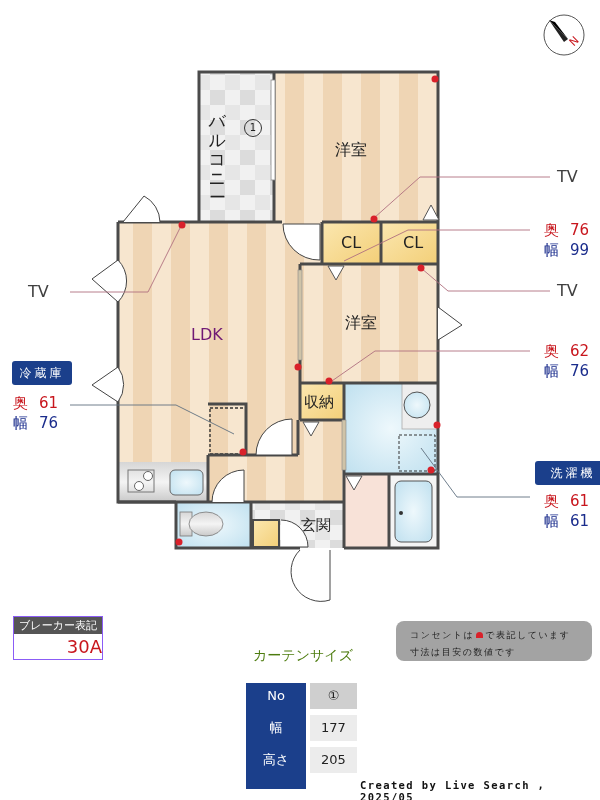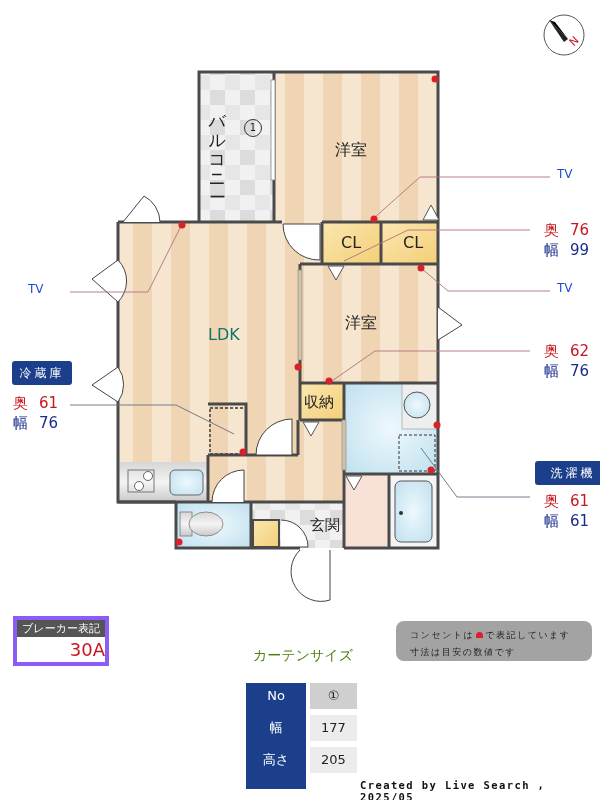--- a/index.html
+++ b/index.html
@@ -3,23 +3,23 @@
 <meta charset="utf-8">
 <style>
   html, body { margin:0; padding:0; background:#ffffff; }
   body { width:600px; height:800px; position:relative; overflow:hidden; font-family:"DejaVu Sans", sans-serif; }
   .abs { position:absolute; }
   svg text { font-family:"DejaVu Sans", sans-serif; }
   .red { color:#c8161d; }
   .blue { color:#1a2c8c; }
   .dim { font-size:15px; line-height:20px; white-space:nowrap; }
   .dim .k { display:inline-block; width:26px; }
-  .tv-label { font-size:12px; color:#1d4ed8; }
+  .tv-label { font-size:16px; color:#404040; }
   .badge { background:#1b3f8b; color:#fff; font-size:12px; letter-spacing:3px; border-radius:3px; text-align:center; line-height:24px; height:24px; }
-  .breaker { left:13px; top:616px; width:88px; border:4px solid #8b5cf6; }
+  .breaker { left:13px; top:616px; width:88px; border:1px solid #8b5cf6; }
   .breaker-head { background:#555; color:#fff; font-size:11px; text-align:center; height:17px; line-height:17px; }
   .breaker-val { color:#c8161d; font-size:18px; text-align:right; height:25px; line-height:25px; background:#fff; }
   .note { left:396px; top:621px; width:196px; height:40px; background:#a3a3a3; border-radius:8px; font-size:9px; letter-spacing:1.5px; padding:6px 0 0 14px; box-sizing:border-box; line-height:17px; color:#222; }
   .note .dot { display:inline-block; width:7px; height:6px; background:#d9212a; border-radius:4px 4px 0 0; margin:0 2px; }
   .curtain-title { left:253px; top:647px; font-size:14px; color:#4d7c0f; }
   .ct-row { position:absolute; left:246px; width:110px; height:26px; }
   .ct-key { position:absolute; left:0; width:60px; height:42px; background:#1b3f8b; color:#fff; font-size:13px; text-align:center; line-height:26px; }
   .ct-val { position:absolute; left:64px; width:47px; height:26px; background:#ececec; color:#222; font-size:13px; text-align:center; line-height:26px; }
   .credit { left:360px; top:779px; font-family:"DejaVu Sans Mono", monospace; font-size:10.5px; letter-spacing:1.4px; font-weight:bold; color:#111; }
 </style>
@@ -177,26 +177,26 @@
     <circle cx="243" cy="452" r="3.5"></circle>
     <circle cx="437" cy="425" r="3.5"></circle>
     <circle cx="431" cy="470" r="3.5"></circle>
     <circle cx="179" cy="542" r="3.5"></circle>
   </g>
 </svg>
 
 <div class="abs" style="left:206px;top:112px;width:20px;font-size:17px;line-height:19px;color:#222;text-align:right;">バルコニー</div>
 <div class="abs" style="left:244px;top:119px;width:16px;height:16px;border:1px solid #333;border-radius:50%;font-size:10px;line-height:16px;text-align:center;color:#222;">1</div>
 <div class="abs" style="left:335px;top:140px;font-size:16px;color:#222;">洋室</div>
-<div class="abs" style="left:208px;top:325px;font-size:16px;color:#0f766e;">LDK</div>
+<div class="abs" style="left:191px;top:325px;font-size:16px;color:#701a75;">LDK</div>
 <div class="abs" style="left:341px;top:233px;font-size:16px;color:#222;">CL</div>
 <div class="abs" style="left:403px;top:233px;font-size:16px;color:#222;">CL</div>
 <div class="abs" style="left:345px;top:313px;font-size:16px;color:#222;">洋室</div>
 <div class="abs" style="left:304px;top:393px;font-size:15px;color:#222;">収納</div>
-<div class="abs" style="left:310px;top:516px;font-size:15px;color:#222;">玄関</div>
+<div class="abs" style="left:301px;top:516px;font-size:15px;color:#222;">玄関</div>
 
 <div class="abs tv-label" style="left:557px;top:167px;">TV</div>
 <div class="abs tv-label" style="left:28px;top:282px;">TV</div>
 <div class="abs tv-label" style="left:557px;top:281px;">TV</div>
 
 <div class="abs dim" style="left:544px;top:220px;">
   <div class="red"><span class="k">奥</span><span>76</span></div>
   <div class="blue"><span class="k">幅</span><span>99</span></div>
 </div>
 

